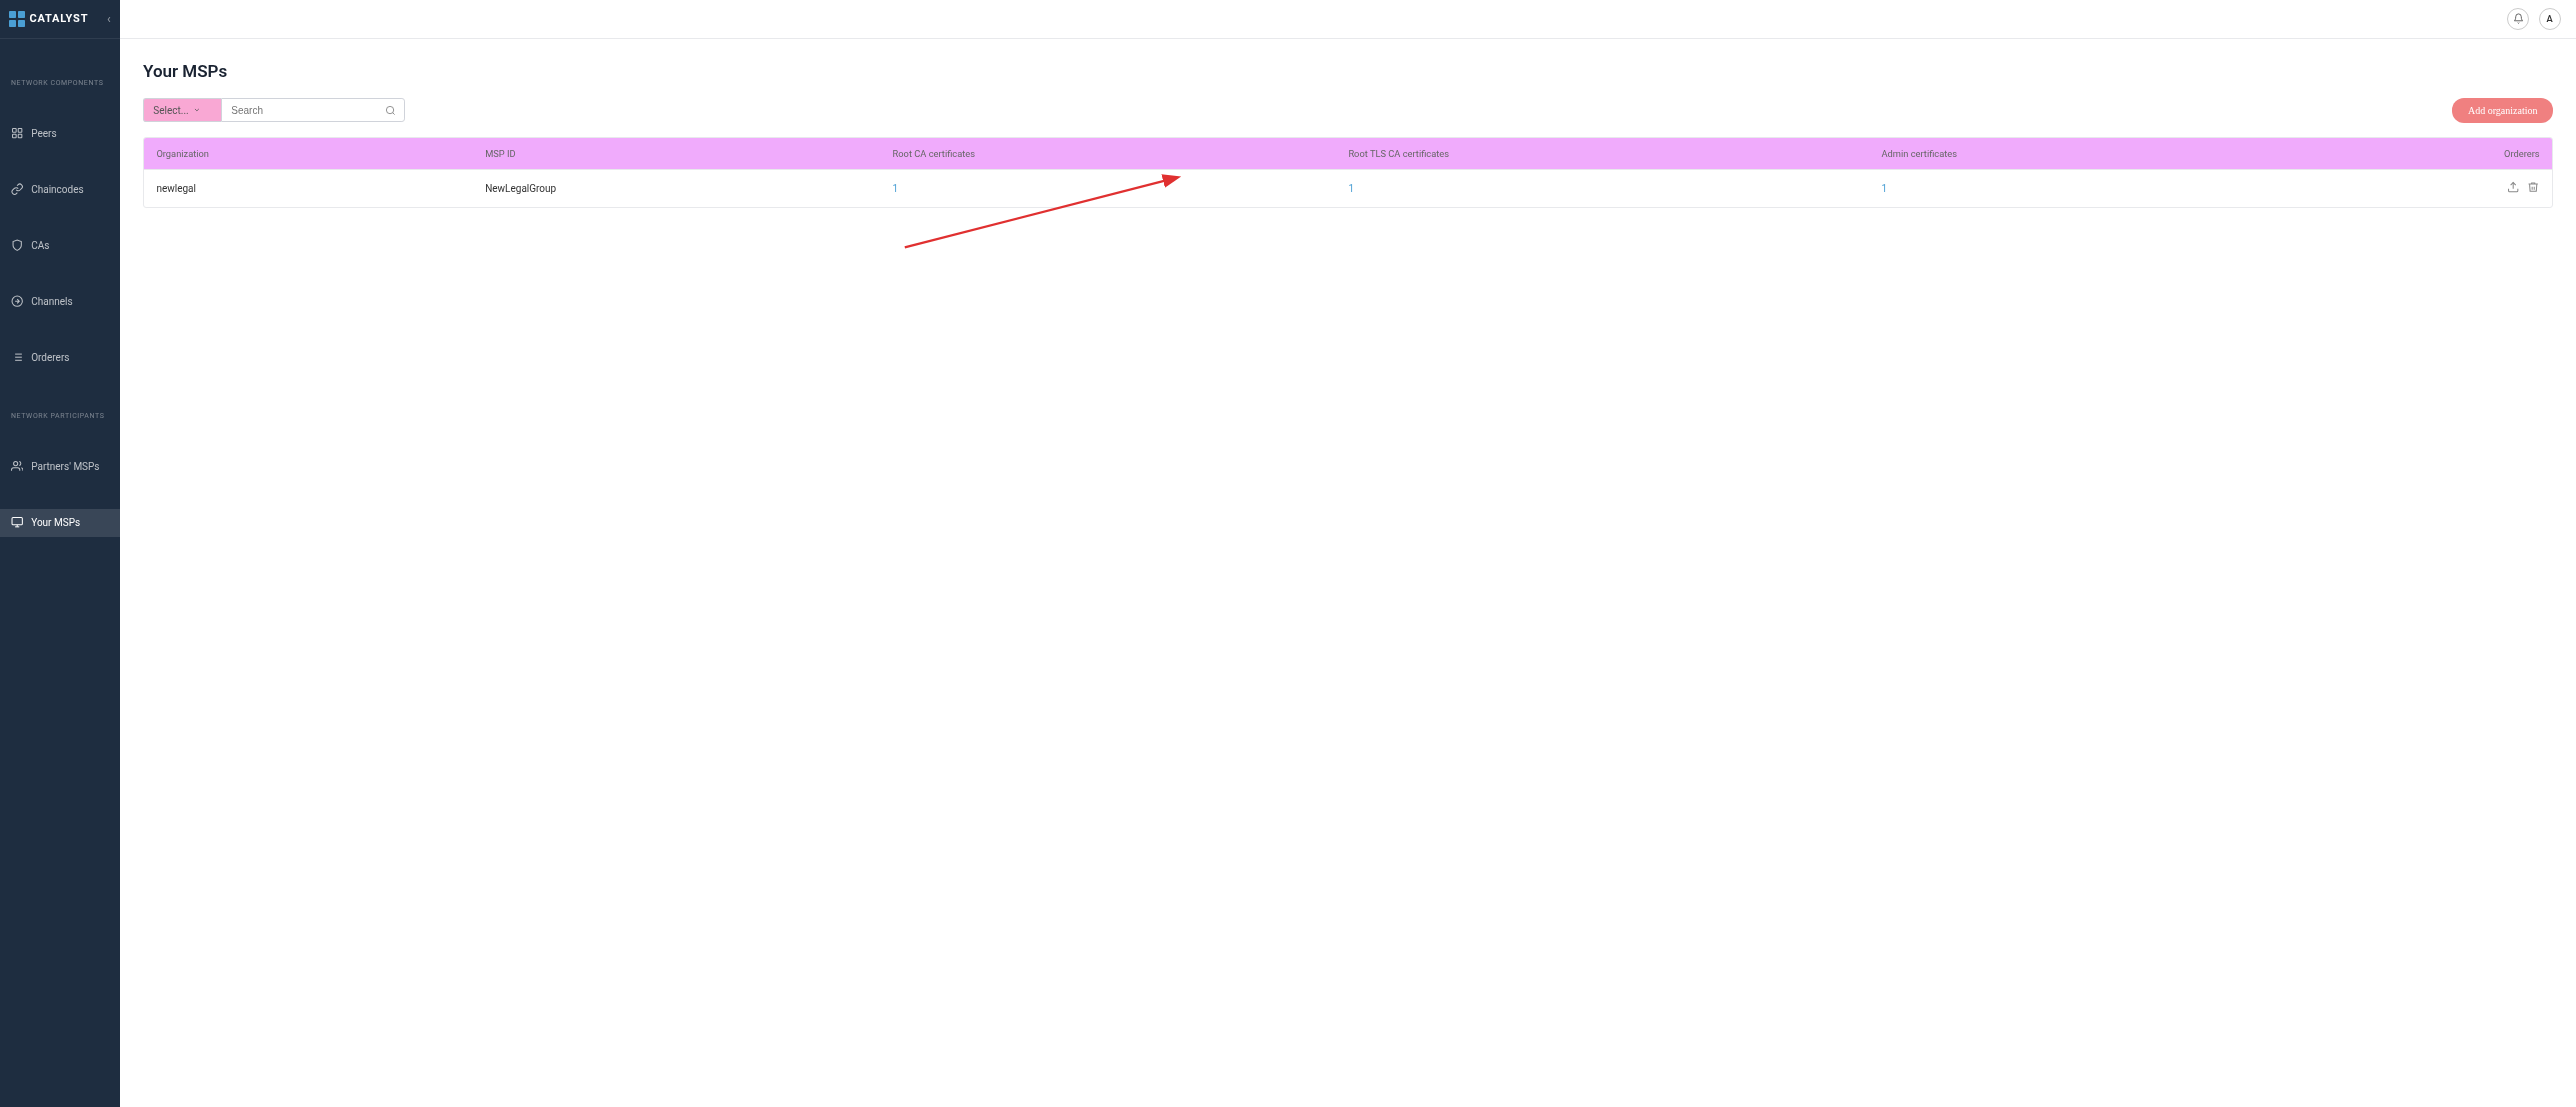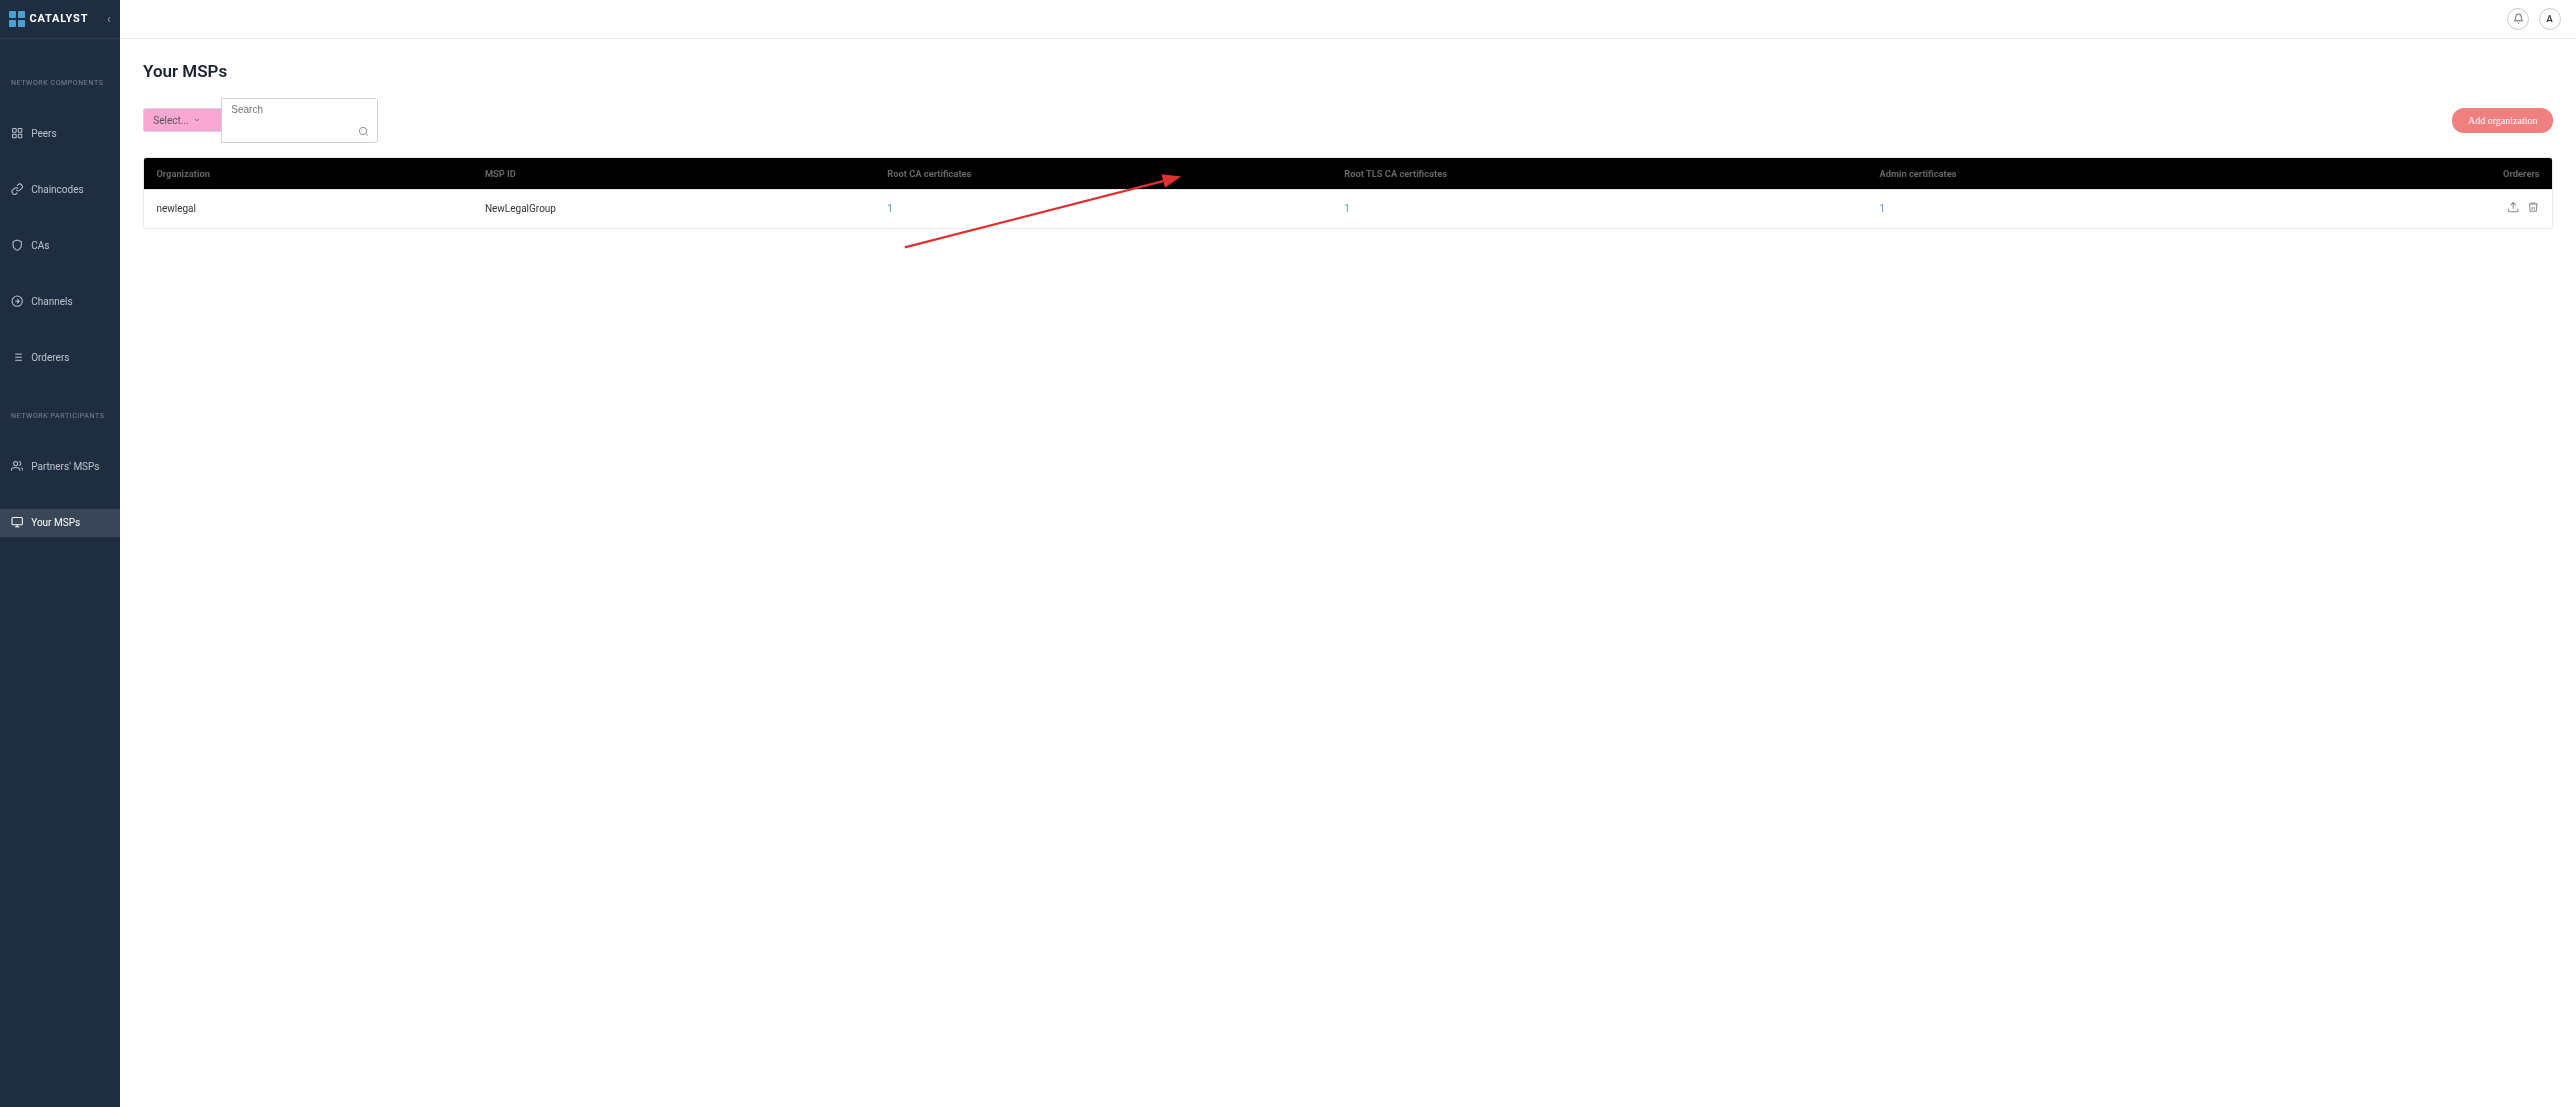--- a/index.html
+++ b/index.html
@@ -140,25 +140,24 @@
       color: #555;
       background: #f9a8d4;
       cursor: pointer;
       display: flex;
       align-items: center;
       gap: 4.7px;
       min-width: 78px;
     }
     .search-box {
       display: flex;
-      align-items: flex-end;
+      align-items: center;
       border: 0.8px solid #d0d3da;
       border-radius: 0 3.1px 3.1px 0;
       overflow: hidden;
-      flex-direction: column;
     }
     .search-input {
       border: none;
       outline: none;
       padding: 5.4px 9.3px;
       font-size: 10px;
       color: #333;
       width: 155px;
     }
     .search-btn {
@@ -194,23 +193,23 @@
       border-collapse: collapse;
       font-size: 10px;
     }
     thead tr {
       border-bottom: 0.8px solid #e8e9ec;
     }
     thead th {
       text-align: left;
       padding: 10px 12.4px;
       color: #666;
-      font-weight: 700;
+      font-weight: 400;
       font-size: 9.3px;
-      background: #000000;
+      background: #f0abfc;
     }
     tbody tr {
       border-bottom: 0.8px solid #f0f1f4;
     }
     tbody tr:last-child { border-bottom: none; }
     tbody td {
       padding: 11px 12.4px;
       color: #333;
       font-size: 10px;
     }

